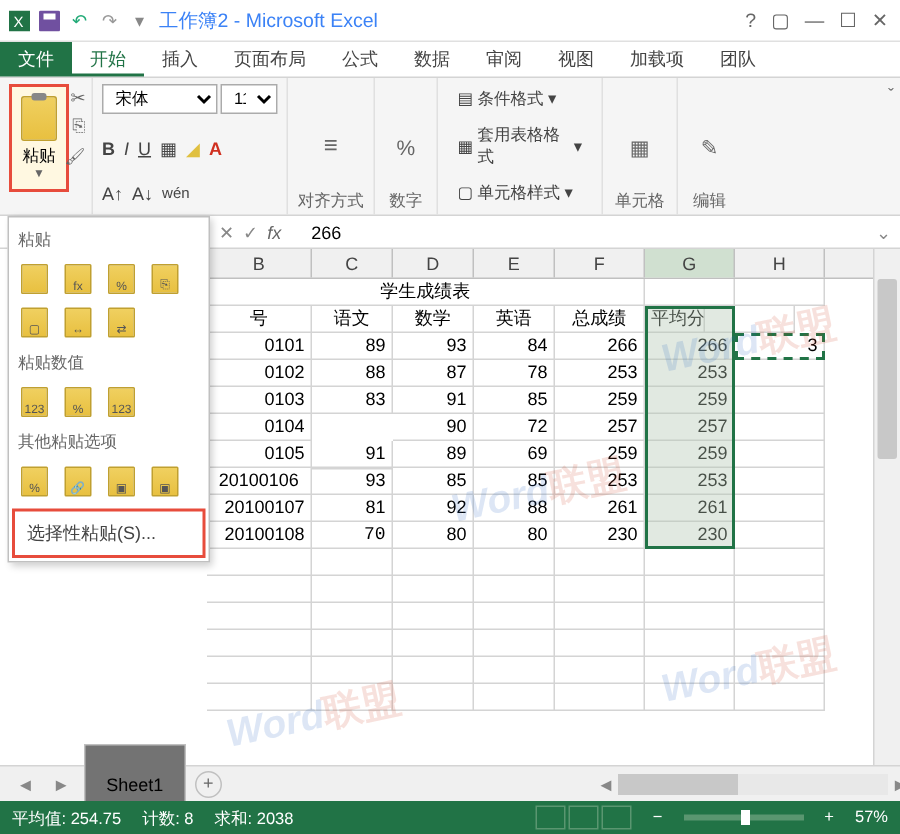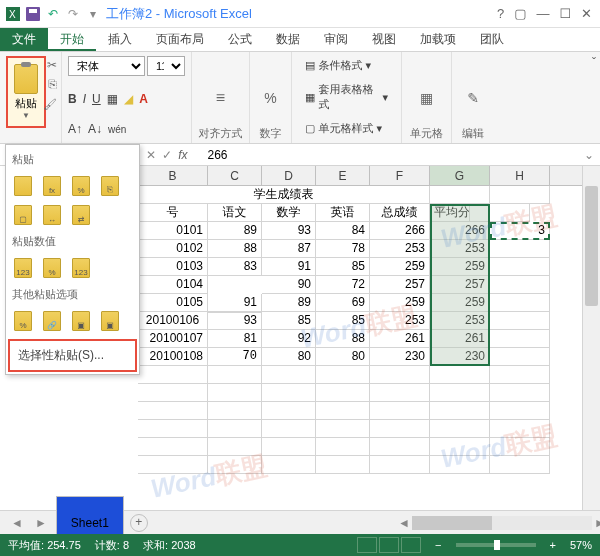--- a/index.html
+++ b/index.html
@@ -51,21 +51,21 @@
 .cell { border-right: 1px solid #d4d4d4; border-bottom: 1px solid #d4d4d4; font-size: 12px; padding: 0 4px; line-height: 17px; text-align: right; overflow: hidden; white-space: nowrap; }
 .cell.txt { text-align: center; }
 .cell.hdr { text-align: center; background: #fff; }
 .selrange { position: absolute; background: rgba(180,200,180,0.4); border: 2px solid #217346; pointer-events: none; }
 .marq { position: absolute; border: 2px dashed #217346; pointer-events: none; }
 .vscroll { position: absolute; right: 0; top: 0; bottom: 0; width: 18px; background: #f0f0f0; border-left: 1px solid #d4d4d4; }
 .vthumb { position: absolute; left: 2px; right: 2px; top: 20px; height: 120px; background: #c8c8c8; border-radius: 2px; }
 
 .sheettabs { position: absolute; bottom: 22px; left: 0; right: 0; height: 24px; background: #f0f0f0; border-top: 1px solid #d4d4d4; display: flex; align-items: center; padding: 0 8px; gap: 6px; }
 .sheet-nav { color: #888; cursor: pointer; padding: 0 3px; }
-.sheettab { background: #1d4ed8; border: 1px solid #c0c0c0; border-bottom: none; padding: 19px 14px; font-size: 12px; cursor: pointer; text-align: center; }
+.sheettab { background: #737373; border: 1px solid #c0c0c0; border-bottom: none; padding: 19px 14px; font-size: 12px; cursor: pointer; text-align: center; }
 .addsheet { width: 18px; height: 18px; border: 1px solid #c0c0c0; border-radius: 50%; text-align: center; line-height: 15px; cursor: pointer; color: #666; }
 .hscroll { flex: 1; max-width: 180px; height: 14px; background: #e8e8e8; margin-left: auto; position: relative; }
 .hthumb { position: absolute; left: 0; width: 80px; top: 0; bottom: 0; background: #c8c8c8; }
 
 .statusbar { position: absolute; bottom: 0; left: 0; right: 0; height: 22px; background: #217346; color: #fff; display: flex; align-items: center; font-size: 11px; padding: 0 8px; gap: 14px; }
 .sb-spacer { flex: 1; }
 .viewbtns { display: flex; gap: 2px; }
 .viewbtn { width: 20px; height: 16px; border: 1px solid #5a9670; cursor: pointer; }
 .zoom-slider { width: 80px; height: 4px; background: #5a9670; position: relative; }
 .zoom-thumb { position: absolute; left: 38px; top: -3px; width: 6px; height: 10px; background: #fff; }

